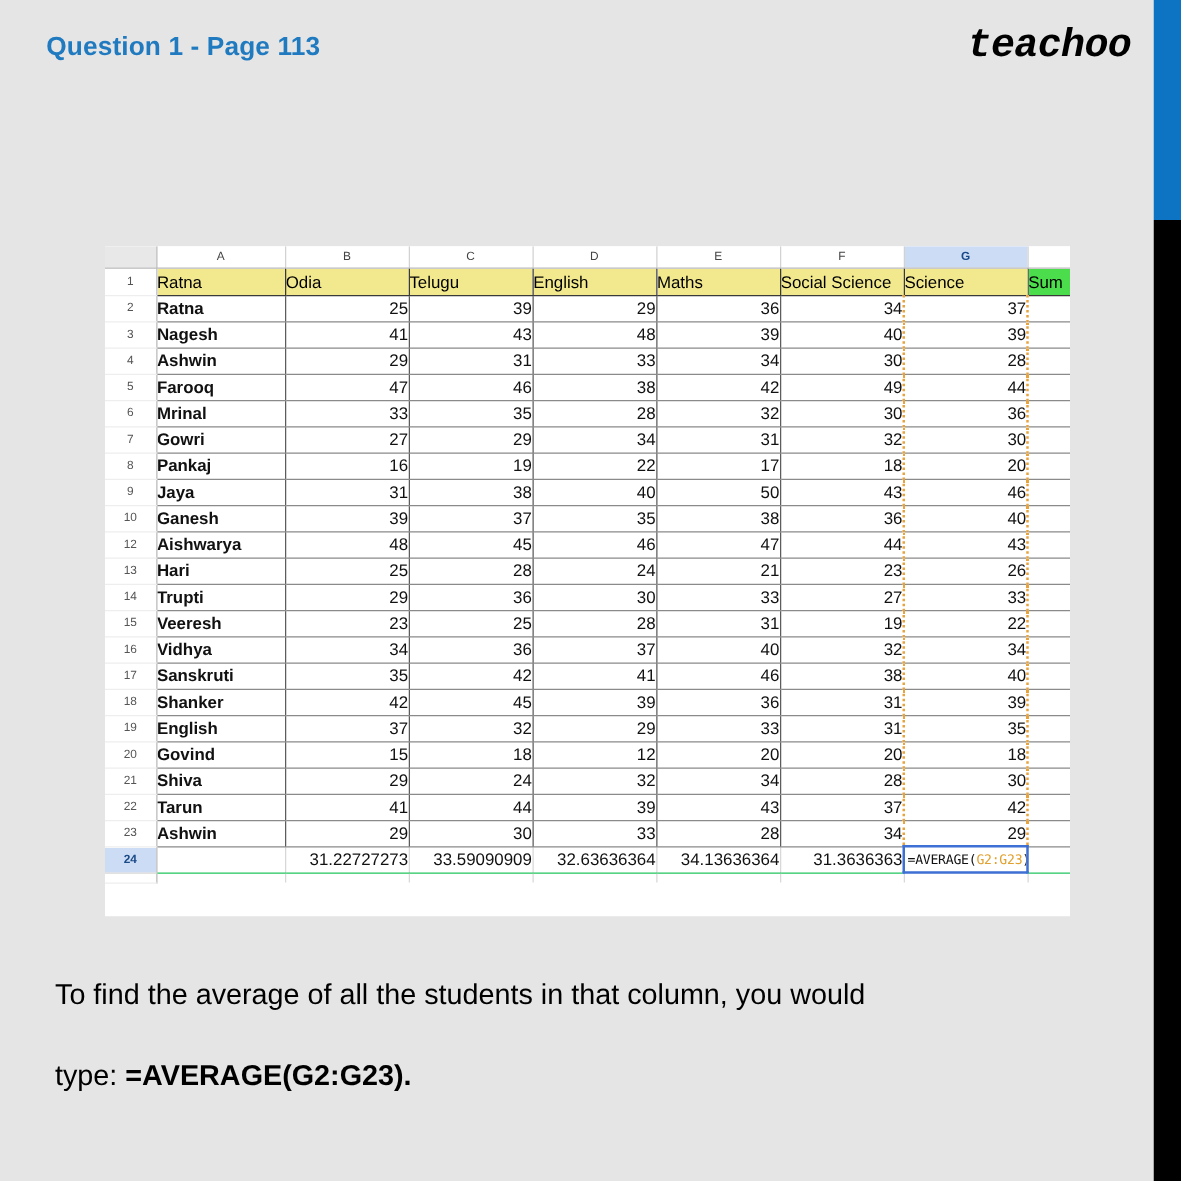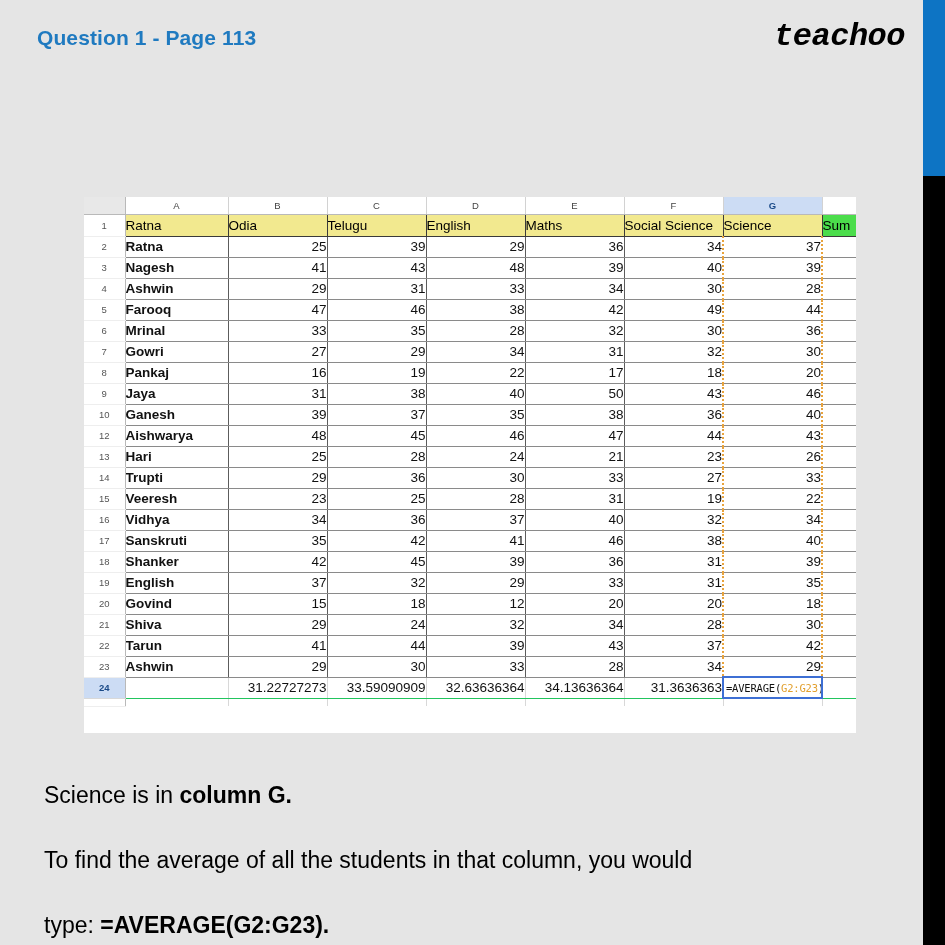--- a/index.html
+++ b/index.html
@@ -478,18 +478,17 @@
         <td></td>
         <td></td>
         <td></td>
         <td></td>
       </tr>
     </tbody>
       </table>
   </div>
 
   <div id="ans">
-    <div><span>Science is in </span><b>column G.</b></div>
     <div>To find the average of all the students in that column, you would</div>
     <div><span>type: </span><b>=AVERAGE(G2:G23).</b></div>
   </div>
 
 </div>
 
 </body></html>

